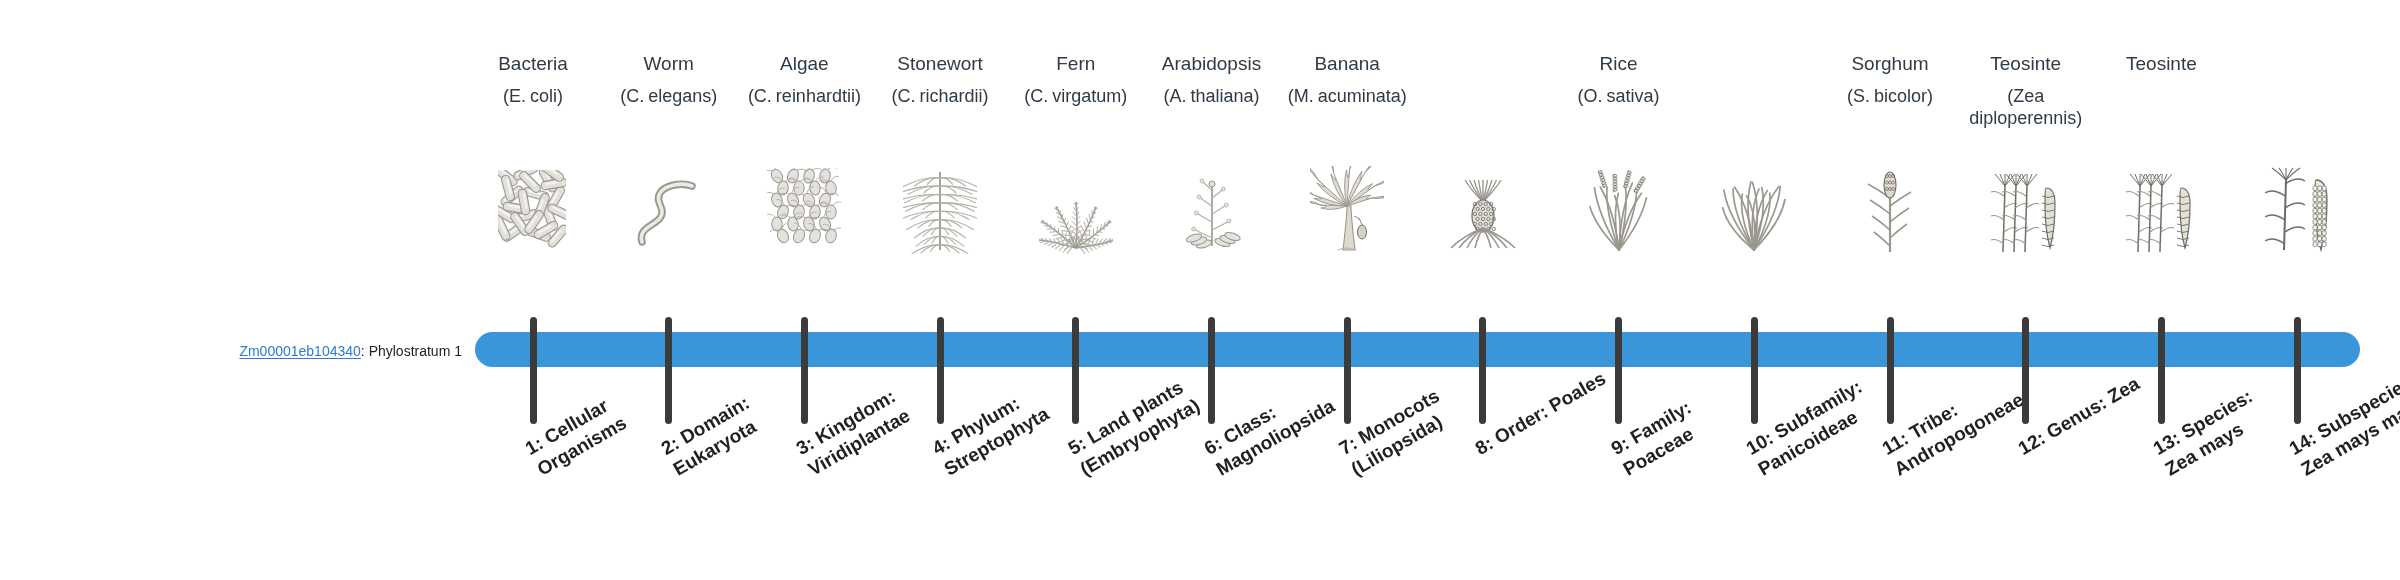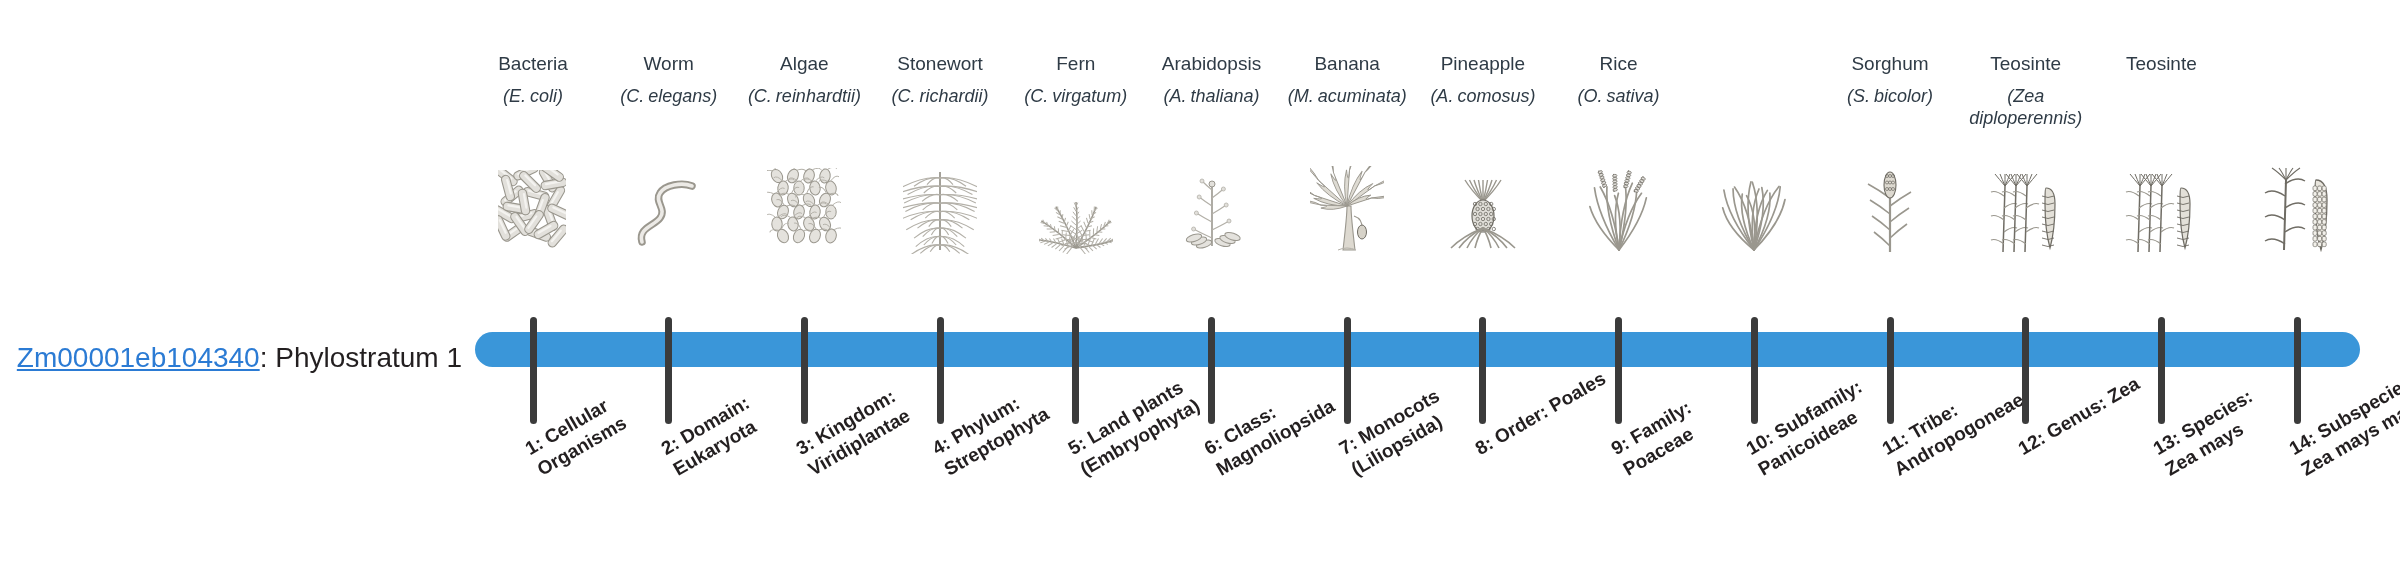--- a/index.html
+++ b/index.html
@@ -10,21 +10,21 @@
     overflow: hidden;
   }
   #stage { position: relative; width: 2400px; height: 580px; background:#fff; }
 
   
   #gene-label {
     position: absolute;
     left: 0px; top: 344px;
     width: 462px;
     text-align: right;
-    font-size: 28px;
+    font-size: 14px;
     color: #231f20;
     white-space: nowrap;
     line-height: 1;
   }
   #gene-label .gene-id {
     color: #2b7bd4;
     text-decoration: underline;
     text-underline-offset: 2px;
   }
 
@@ -45,21 +45,20 @@
   .common-name {
     display: block;
     font-size: 19px;
     color: #2f3b46;
     white-space: nowrap;
   }
   .sci-name {
     display: block;
     margin-top: 9px;
     font-size: 18px;
-    font-style: italic;
     color: #2f3b46;
     word-spacing: -1px;
   }
 
   
   .organism {
     position: absolute;
     top: 168px; left: 0; width: 136px; height: 86px;
     display: flex; align-items: flex-end; justify-content: center;
   }
@@ -668,24 +667,20 @@
             </g>
             <path d="M44 50 q9 3 8 13" fill="none" stroke="#9a978e" stroke-width="1.2"></path>
             <ellipse cx="52" cy="66" rx="4.5" ry="7" fill="#d6d2c8" stroke="#6f6c64" stroke-width="1"></ellipse>
             <path d="M28 84 q9 -4 18 0" fill="none" stroke="#b3b0a8" stroke-width="1"></path>
           </svg>
         </div>
         <div class="tick"></div>
         <div class="rank-label">7: Monocots (Liliopsida)</div>
       </div>
       <div class="col" style="left: 1482.9px;">
-        <div class="col-head">
-          <span class="common-name">Pineapple</span>
-          <span class="sci-name">(A. comosus)</span>
-        </div>
         <div class="organism">
           <svg width="74" height="88" viewBox="0 0 74 88">
             <path d="M37 36 q-12 -12 -18 -22" fill="none" stroke="#9a978e" stroke-width="1.4"></path>
             <path d="M37 36 q-9 -12 -13.5 -22" fill="none" stroke="#9a978e" stroke-width="1.4"></path>
             <path d="M37 36 q-6 -12 -9 -22" fill="none" stroke="#9a978e" stroke-width="1.4"></path>
             <path d="M37 36 q-3 -12 -4.5 -22" fill="none" stroke="#9a978e" stroke-width="1.4"></path>
             <path d="M37 36 q0 -12 0 -22" fill="none" stroke="#9a978e" stroke-width="1.4"></path>
             <path d="M37 36 q3 -12 4.5 -22" fill="none" stroke="#9a978e" stroke-width="1.4"></path>
             <path d="M37 36 q6 -12 9 -22" fill="none" stroke="#9a978e" stroke-width="1.4"></path>
             <path d="M37 36 q9 -12 13.5 -22" fill="none" stroke="#9a978e" stroke-width="1.4"></path>

